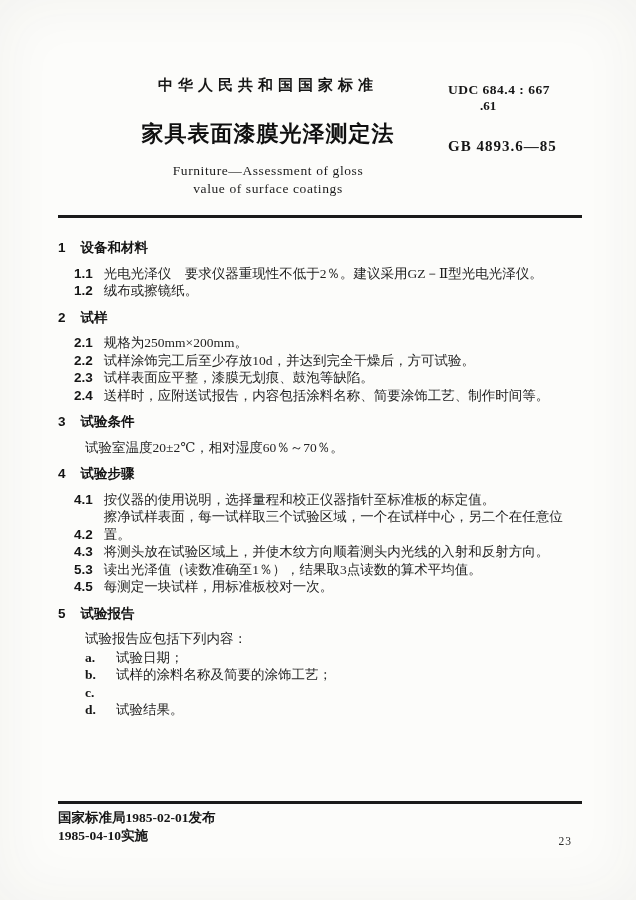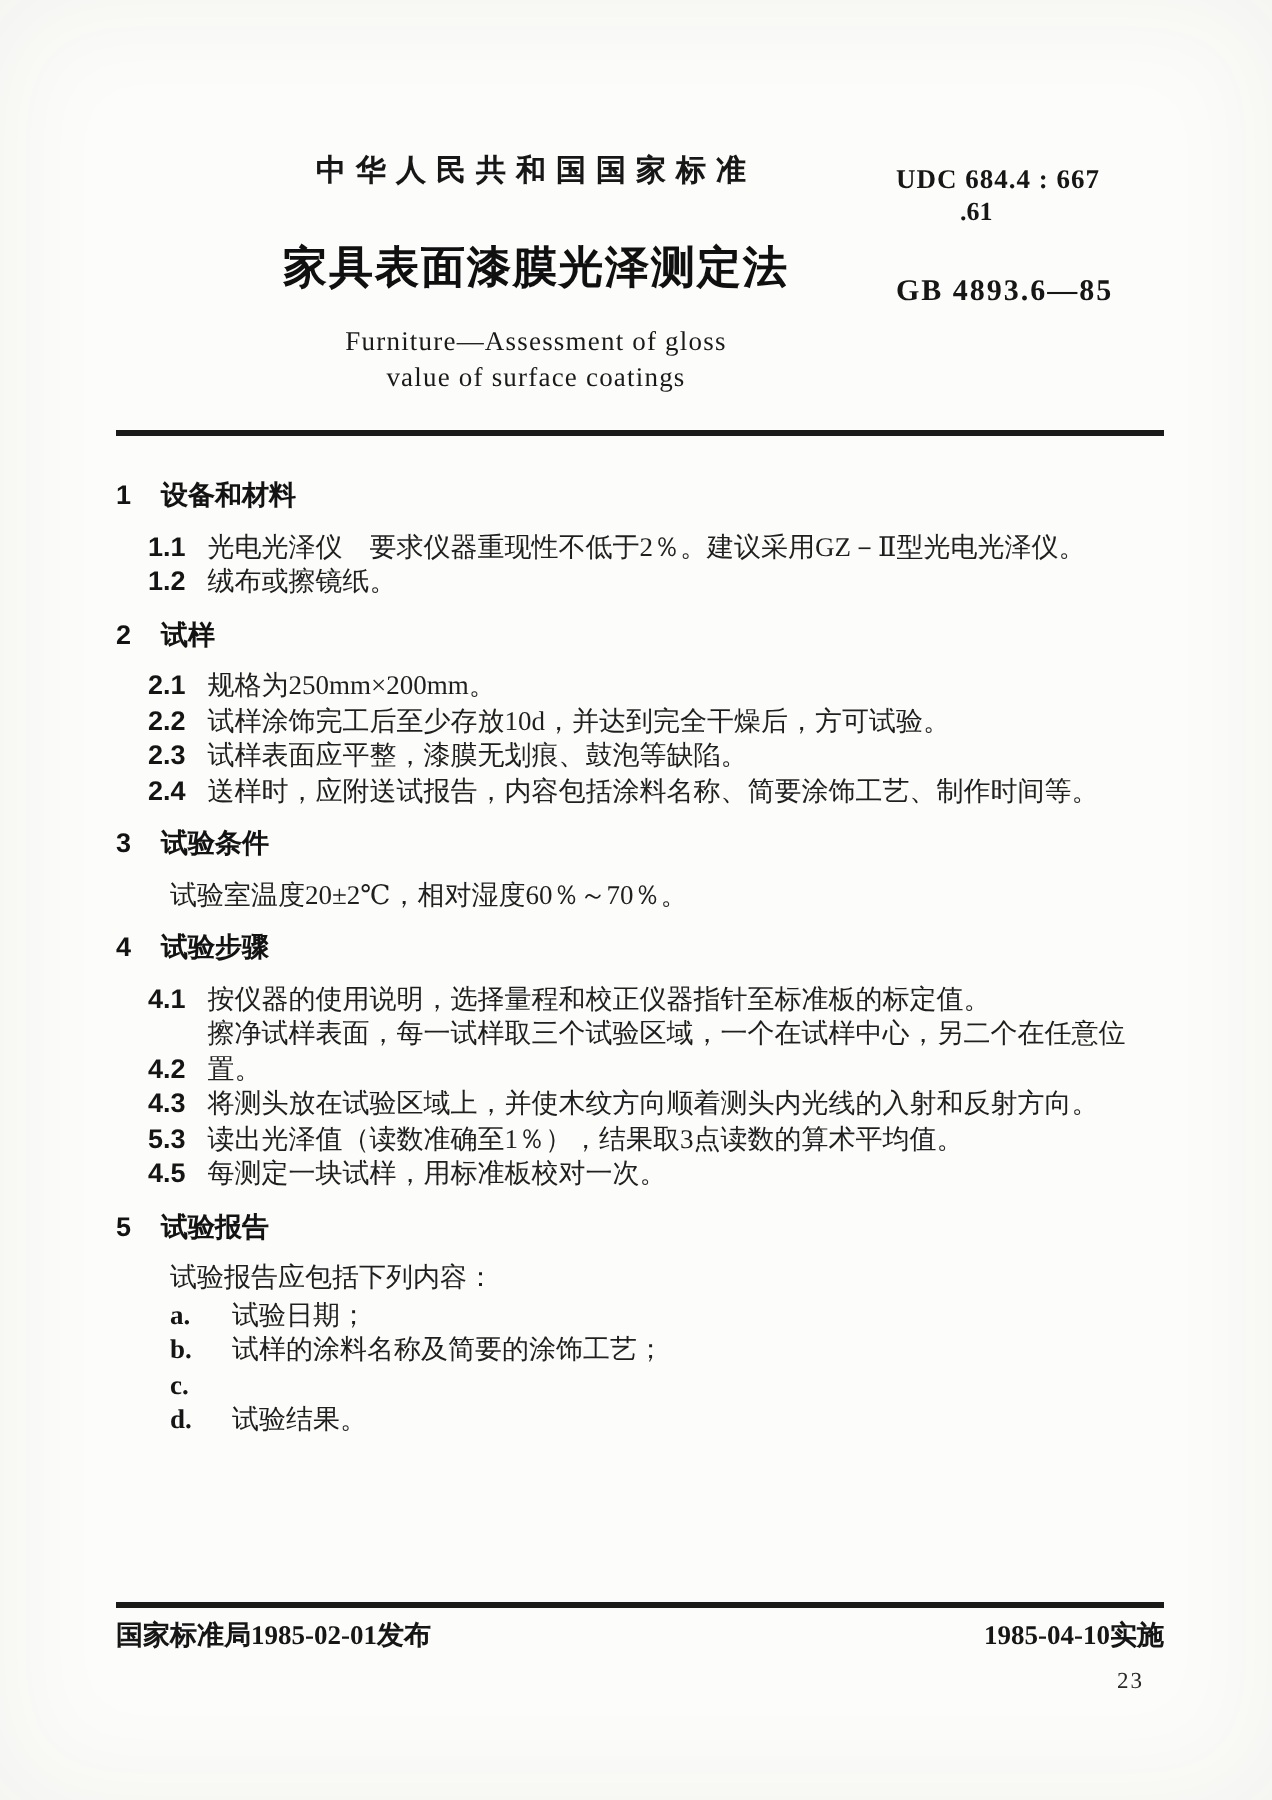--- a/index.html
+++ b/index.html
@@ -79,21 +79,21 @@
     display:flex;align-items:baseline;
     padding-left:27px;margin:0;
   }
   .report-letter{
     font-weight:bold;width:31px;white-space:nowrap;color:#151515;
   }
   
   .footer-row{
     position:absolute;left:58px;right:54px;top:809px;
     display:flex;justify-content:space-between;align-items:baseline;
-    font-weight:bold;font-size:13.5px;color:#161616;
+    font-weight:bold;font-size:13.5px;color:#161616;flex-direction:column;
   }
   .page-num{
     position:absolute;right:64px;top:835px;
     font-size:11.5px;color:#2a2a2a;letter-spacing:1px;
   }
 </style>
 </head>
 <body>
 
 <div class="page">

